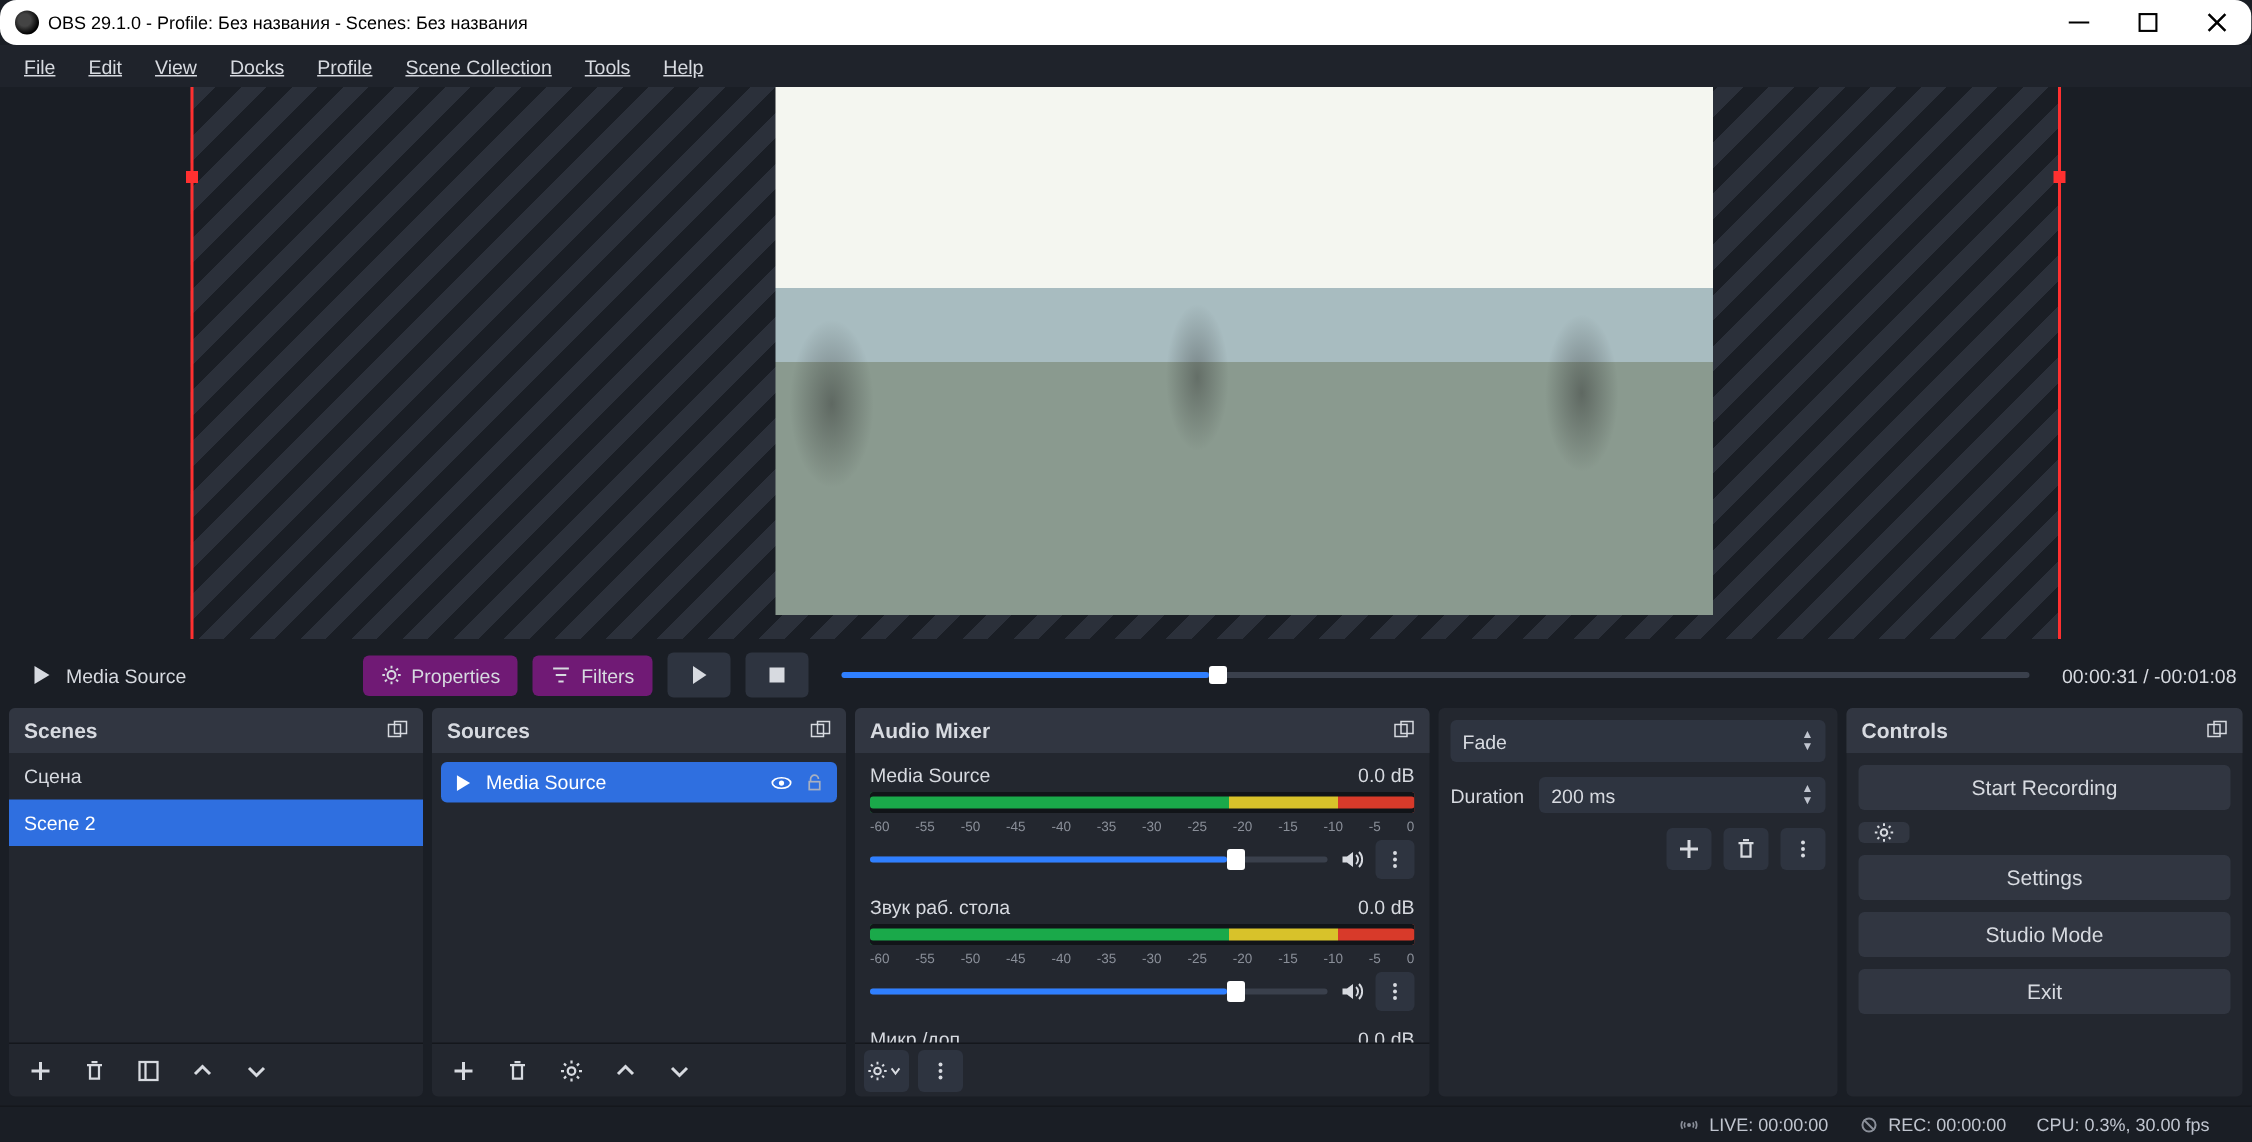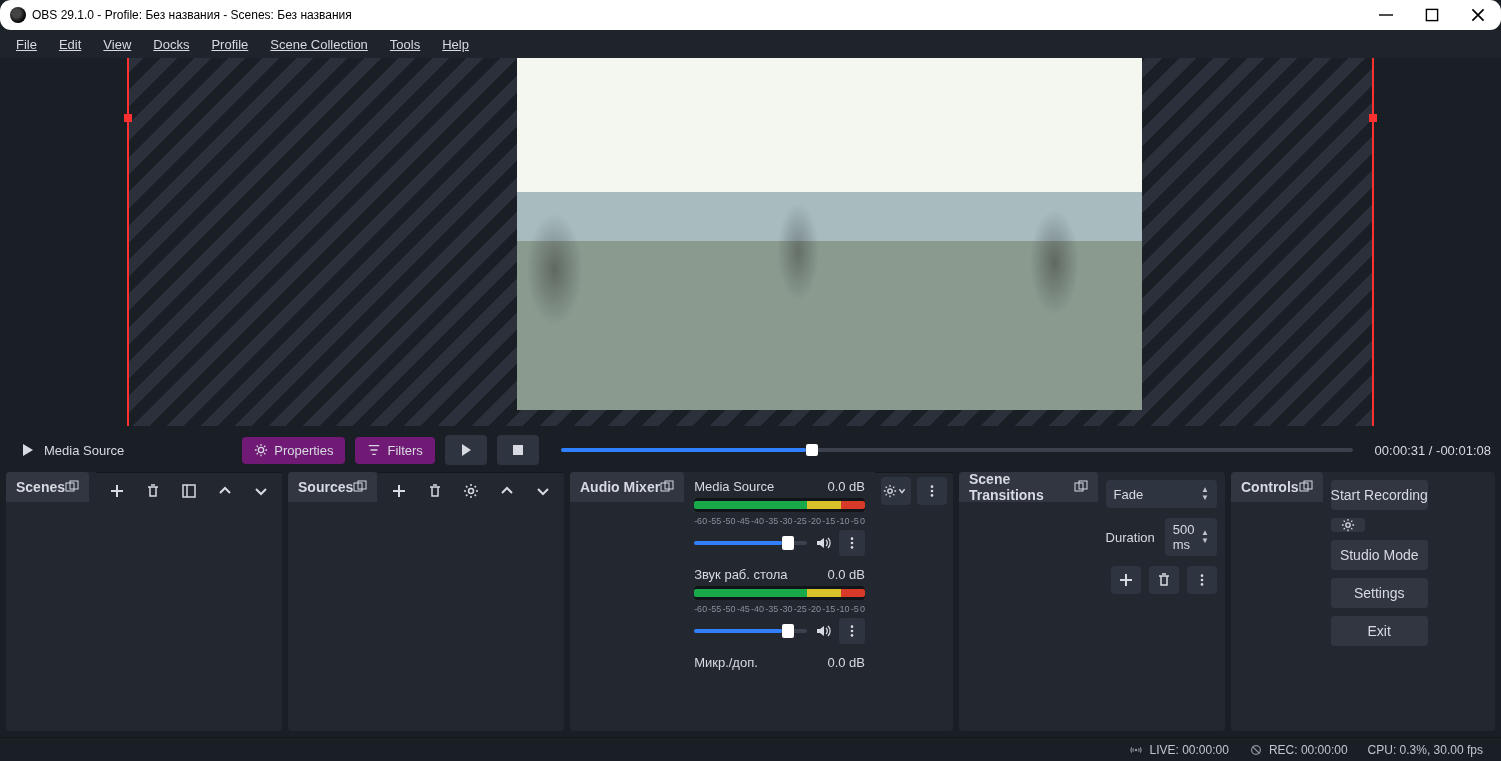--- a/index.html
+++ b/index.html
@@ -37,21 +37,21 @@
 .mediactrl .lbtn { display: flex; align-items: center; gap: 8px; padding: 6px 10px; background: transparent; border-radius: 4px; }
 .mediactrl .btn { background: #701a75; border-radius: 4px; padding: 6px 12px; display: flex; align-items: center; gap: 6px; cursor: default; }
 .mediactrl .iconbtn { background: #2e3440; border-radius: 4px; width: 42px; height: 30px; display: flex; align-items: center; justify-content: center; }
 .mediactrl .timeline { flex:1; height: 4px; background: #3a404c; border-radius: 2px; position: relative; margin: 0 12px; }
 .mediactrl .timeline .prog { height:100%; width:31%; background:#2f7fff; border-radius:2px; }
 .mediactrl .timeline .thumb { position:absolute; top:-4px; left:31%; width:12px; height:12px; background:#fff; border-radius:2px; }
 .mediactrl .time { font-size: 13px; color:#d7dae0; }
 
 
 .docks { flex: 1; display: flex; gap: 6px; padding: 0 6px 6px 6px; background:#1a1e25; min-height:0; }
-.dock { background: #23272f; border-radius: 4px; display: flex; flex-direction: row; min-height: 0; }
+.dock { background: #23272f; border-radius: 4px; display: flex; flex-direction: column; min-height: 0; }
 .dock.scenes { width: 276px; } .dock.sources { width: 276px; }
 .dock.mixer { flex: 1; min-width: 380px; } .dock.trans { width: 266px; } .dock.controls { width: 264px; }
 .dock-hdr { height: 30px; background: #313641; display: flex; align-items: center; padding: 0 10px; justify-content: space-between; border-radius: 4px 4px 0 0; }
 .dock-hdr .t { font-weight: 600; font-size: 14px; }
 .dock-body { flex:1; overflow:hidden; padding: 0; position:relative; }
 .dock-foot { height: 36px; border-top: 1px solid #14171c; display:flex; align-items:center; padding: 0 6px; gap:6px; }
 
 .listitem { padding: 8px 10px; display:flex; align-items:center; gap:8px; }
 .listitem.sel { background: #2f6fe0; color:#fff; }
 .src-item { background:#2f6fe0; color:#fff; margin:6px; border-radius:4px; padding:6px 8px; display:flex; align-items:center; gap:8px; }
@@ -85,21 +85,21 @@
 .trans-btns { display:flex; gap:8px; justify-content:flex-end; }
 
 
 .ctrl-body { padding:8px; display:flex; flex-direction:column; gap:8px; }
 .ctrl-btn { background:#313641; border-radius:4px; padding:7px 0; text-align:center; font-size:14px; }
 .ctrl-row { display:flex; gap:6px; }
 .ctrl-row .ctrl-btn { flex:1; }
 .gearbtn { width:34px; background:#313641; border-radius:4px; display:flex; align-items:center; justify-content:center; }
 
 
-.status { height: 24px; background:#1a1e25; display:flex; align-items:center; justify-content:flex-end; padding:0 18px; gap:20px; font-size:12px; color:#c0c5cf; border-top:1px solid #14171c;}
+.status { height: 24px; background:#1a1e25; display:flex; align-items:center; justify-content:flex-end; padding:0 28px; gap:20px; font-size:12px; color:#c0c5cf; border-top:1px solid #14171c;}
 .status .item{display:flex; align-items:center; gap:6px;}
 
 
 svg { display:block; }
 .ic { width:14px; height:14px; fill:#d7dae0; }
 .ic-lg{width:16px;height:16px;fill:#d7dae0;}
 </style>
 </head>
 <body>
 
@@ -195,20 +195,23 @@
       <span>
           <svg class="ic" viewBox="0 0 14 14">
             <rect x="1" y="3" width="8" height="8" fill="none" stroke="#d7dae0"></rect>
             <rect x="5" y="1" width="8" height="8" fill="none" stroke="#d7dae0"></rect>
           </svg>
         </span>
     </div>
     <div class="dock-body">
       <div class="listitem">
           <span>Сцена</span>
+        </div>
+      <div class="listitem sel">
+          <span>Scene 2</span>
         </div>
     </div>
     <div class="dock-foot">
       <div class="toolbtn flat">
           <svg class="ic-lg" viewBox="0 0 16 16">
             <path d="M8 2v12M2 8h12" stroke="#d7dae0" stroke-width="2"></path>
           </svg>
         </div>
       <div class="toolbtn flat">
           <svg class="ic-lg" viewBox="0 0 16 16">
@@ -410,38 +413,29 @@
           <svg class="ic" viewBox="0 0 16 16">
             <circle cx="8" cy="3" r="1.5"></circle>
             <circle cx="8" cy="8" r="1.5"></circle>
             <circle cx="8" cy="13" r="1.5"></circle>
           </svg>
         </div>
     </div>
   </div>
 
   <div class="dock trans">
-    <div class="dock-hdr">
-      <span class="t">Scene Transitions</span>
-      <span>
-          <svg class="ic" viewBox="0 0 14 14">
-            <rect x="1" y="3" width="8" height="8" fill="none" stroke="#d7dae0"></rect>
-            <rect x="5" y="1" width="8" height="8" fill="none" stroke="#d7dae0"></rect>
-          </svg>
-        </span>
-    </div>
     <div class="trans-body">
       <div class="select">
         <span>Fade</span>
         <span class="chev">▲<br>▼</span>
       </div>
       <div class="dur-row">
         <span class="lab">Duration</span>
         <div class="spin">
-          <span>500 ms</span>
+          <span>200 ms</span>
           <span class="chev">▲<br>▼</span>
         </div>
       </div>
       <div class="trans-btns">
         <div class="toolbtn">
             <svg class="ic-lg" viewBox="0 0 16 16">
               <path d="M8 2v12M2 8h12" stroke="#d7dae0" stroke-width="2"></path>
             </svg>
           </div>
         <div class="toolbtn">
@@ -473,22 +467,22 @@
     <div class="ctrl-body">
       <div class="ctrl-btn">Start Recording</div>
       <div class="ctrl-row">
         <div class="gearbtn">
             <svg class="ic" viewBox="0 0 16 16">
               <circle cx="8" cy="8" r="2.5" fill="none" stroke="#d7dae0" stroke-width="1.5"></circle>
               <path d="M8 1v2M8 13v2M1 8h2M13 8h2M3 3l1.4 1.4M11.6 11.6L13 13M13 3l-1.4 1.4M4.4 11.6L3 13" stroke="#d7dae0" stroke-width="1.5"></path>
             </svg>
           </div>
       </div>
+      <div class="ctrl-btn">Settings</div>
       <div class="ctrl-btn">Studio Mode</div>
-      <div class="ctrl-btn">Settings</div>
       <div class="ctrl-btn">Exit</div>
     </div>
   </div>
 </div>
 
 <div class="status">
   <div class="item">
     <svg class="ic" viewBox="0 0 16 16">
         <path d="M3 5a6 6 0 000 6M5 6a4 4 0 000 4M13 5a6 6 0 010 6M11 6a4 4 0 010 4" fill="none" stroke="#8a8f99" stroke-width="1.3"></path>
         <circle cx="8" cy="8" r="1.5" fill="#8a8f99"></circle>

